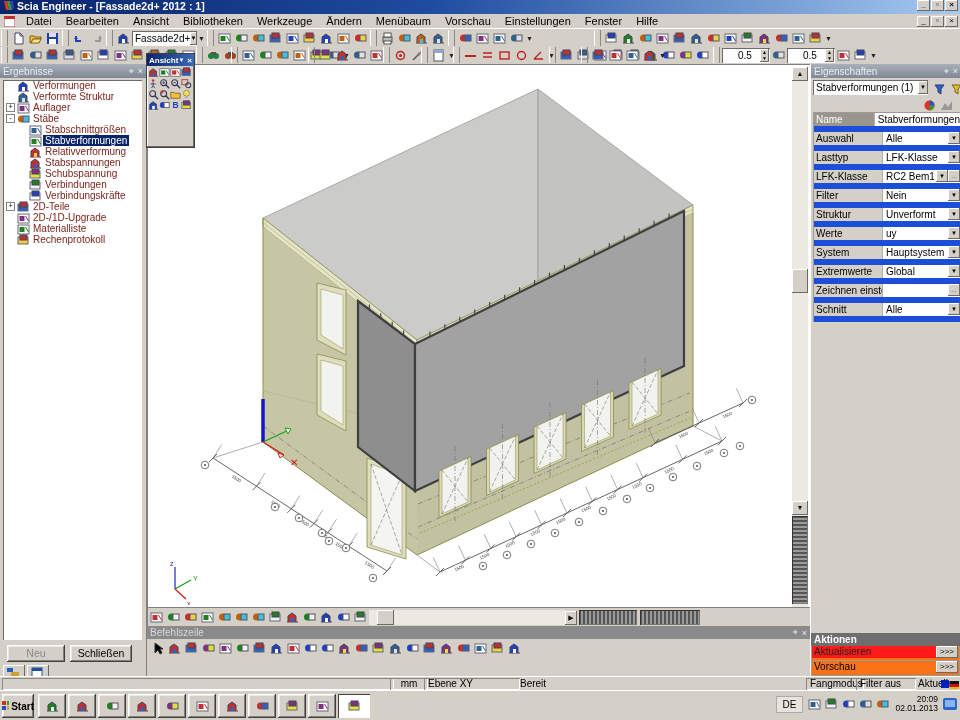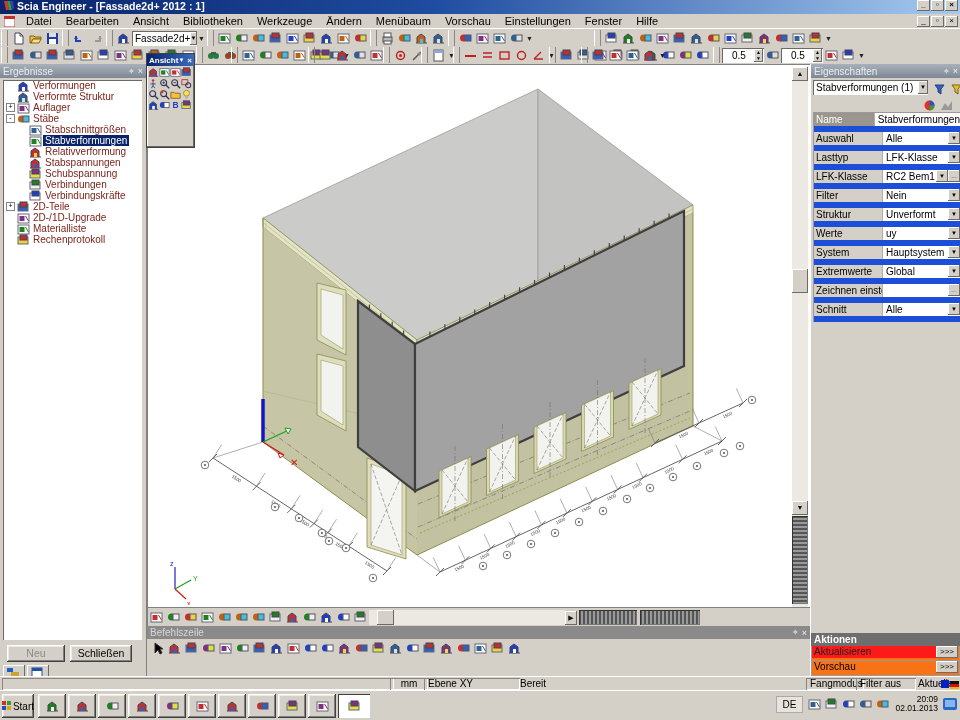--- a/index.html
+++ b/index.html
@@ -12,21 +12,21 @@
 .grip{width:5px;height:16px;border-left:1px solid #fff;border-right:1px solid #8a8782;margin:0 2px 0 1px;flex:0 0 auto}
 .ddarw{width:9px;height:16px;display:flex;align-items:center;justify-content:center;color:#222;font-size:7px}
 #titlebar{left:0;top:0;width:960px;height:14px;background:linear-gradient(90deg,#0a246a,#1e4ca0 45%,#a6caf0);display:flex;align-items:flex-start;color:#fff;font-weight:bold;font-size:10.5px}
 .wbtn{width:13px;height:11px;background:#d4d0c8;box-shadow:inset -1px -1px 0 #6d6a63,inset 1px 1px 0 #fff;color:#000;font-size:8px;line-height:10px;text-align:center;margin-left:1px}
 #menubar{left:0;top:14px;width:960px;height:14px;background:#d4d0c8;display:flex;align-items:center}
 #menubar .mi{padding:0 7px;font-size:11px;color:#000}
 #tb1{left:0;top:28px;width:960px;height:18px;border-top:1px solid #fff;display:flex;align-items:center}
 #tb2{left:0;top:46px;width:960px;height:18px;display:flex;align-items:center}
 .combo{height:15px;background:#fff;box-shadow:inset 1px 1px 0 #6d6a63,inset -1px -1px 0 #fff;display:flex;align-items:center;font-size:10px;padding-left:3px}
 .cbarw{width:10px;height:13px;background:#d4d0c8;box-shadow:inset -1px -1px 0 #6d6a63,inset 1px 1px 0 #fff;font-size:6px;text-align:center;line-height:13px;margin-left:auto}
-.spin{width:32px;height:15px;background:#fff;box-shadow:inset 1px 1px 0 #6d6a63,inset -1px -1px 0 #fff;font-size:10px;display:flex;align-items:center;padding-left:10px;position:relative}
+.spin{width:32px;height:15px;background:#fff;box-shadow:inset 1px 1px 0 #6d6a63,inset -1px -1px 0 #fff;font-size:10px;display:flex;align-items:center;padding-left:16px;position:relative}
 .spin i{position:absolute;right:1px;top:1px;width:9px;height:13px;font-style:normal;font-size:5px;line-height:6px;text-align:center;background:#d4d0c8;box-shadow:inset -1px -1px 0 #6d6a63,inset 1px 1px 0 #fff}
 
 .phdr{height:14px;background:linear-gradient(#a8b0ba,#7e8894);color:#e8ebef;font-size:10px;display:flex;align-items:center;padding:0 3px}
 .phdr .sp{flex:1}
 .phicon{color:#f0f0f0;font-size:9px;margin-left:4px}
 #leftpanel{left:0;top:64px;width:146px;height:612px;background:#d4d0c8;border-right:1px solid #808080}
 #tree{position:absolute;left:3px;top:16px;width:139px;height:560px;background:#fff;box-shadow:inset 1px 1px 0 #6d6a63,inset -1px -1px 0 #fff;overflow:hidden}
 .trow{position:relative;height:11px;display:flex;align-items:center;font-size:10px;color:#7b241c;white-space:nowrap}
 .trow .lbl{padding:0 2px}
 .trow.sel .lbl{background:#0a246a;color:#fff}
@@ -1523,21 +1523,21 @@
   </div>
 
   <div id="taskbar" class="abs">
     <div class="task" style="left:2px;width:32px">
       <svg width="10" height="10" style="margin-right:2px">
           <rect x="0" y="0" width="4" height="4" fill="#d03020"></rect>
           <rect x="5" y="0" width="4" height="4" fill="#30a030"></rect>
           <rect x="0" y="5" width="4" height="4" fill="#2050c0"></rect>
           <rect x="5" y="5" width="4" height="4" fill="#e0a020"></rect>
         </svg>
-      <span style="font-weight:normal;font-size:10px">Start</span>
+      <span style="font-weight:bold;font-size:10px">Start</span>
     </div>
     <span id="taskapps"><div class="task" style="left: 38px;">
           <svg width="13" height="13" viewBox="0 0 13 13">
             <path d="M1 11h11" stroke="#445"></path>
             <path d="M2 11 L2 5 6 2 10 5 10 11" fill="#208020" stroke="#445"></path>
             <rect x="5" y="7" width="3" height="4" fill="#f0f0f0"></rect>
           </svg>
         </div><div class="task" style="left: 68px;">
           <svg width="13" height="13" viewBox="0 0 13 13">
             <path d="M1 11h11" stroke="#445"></path>

